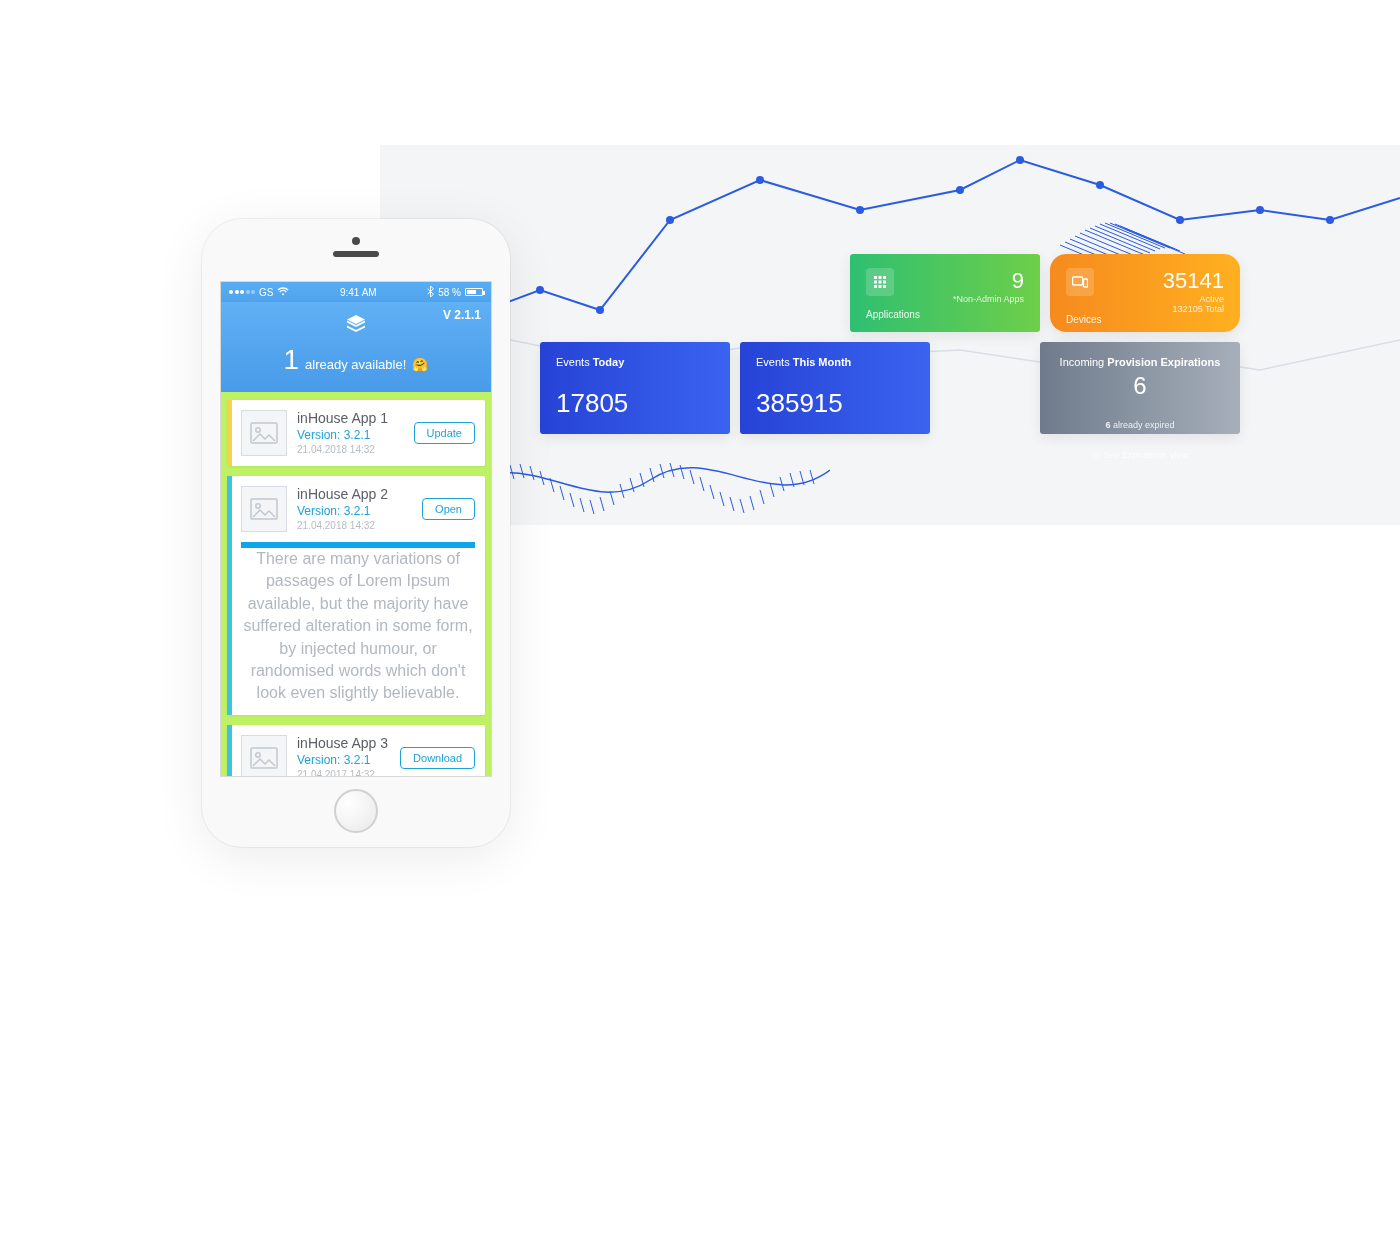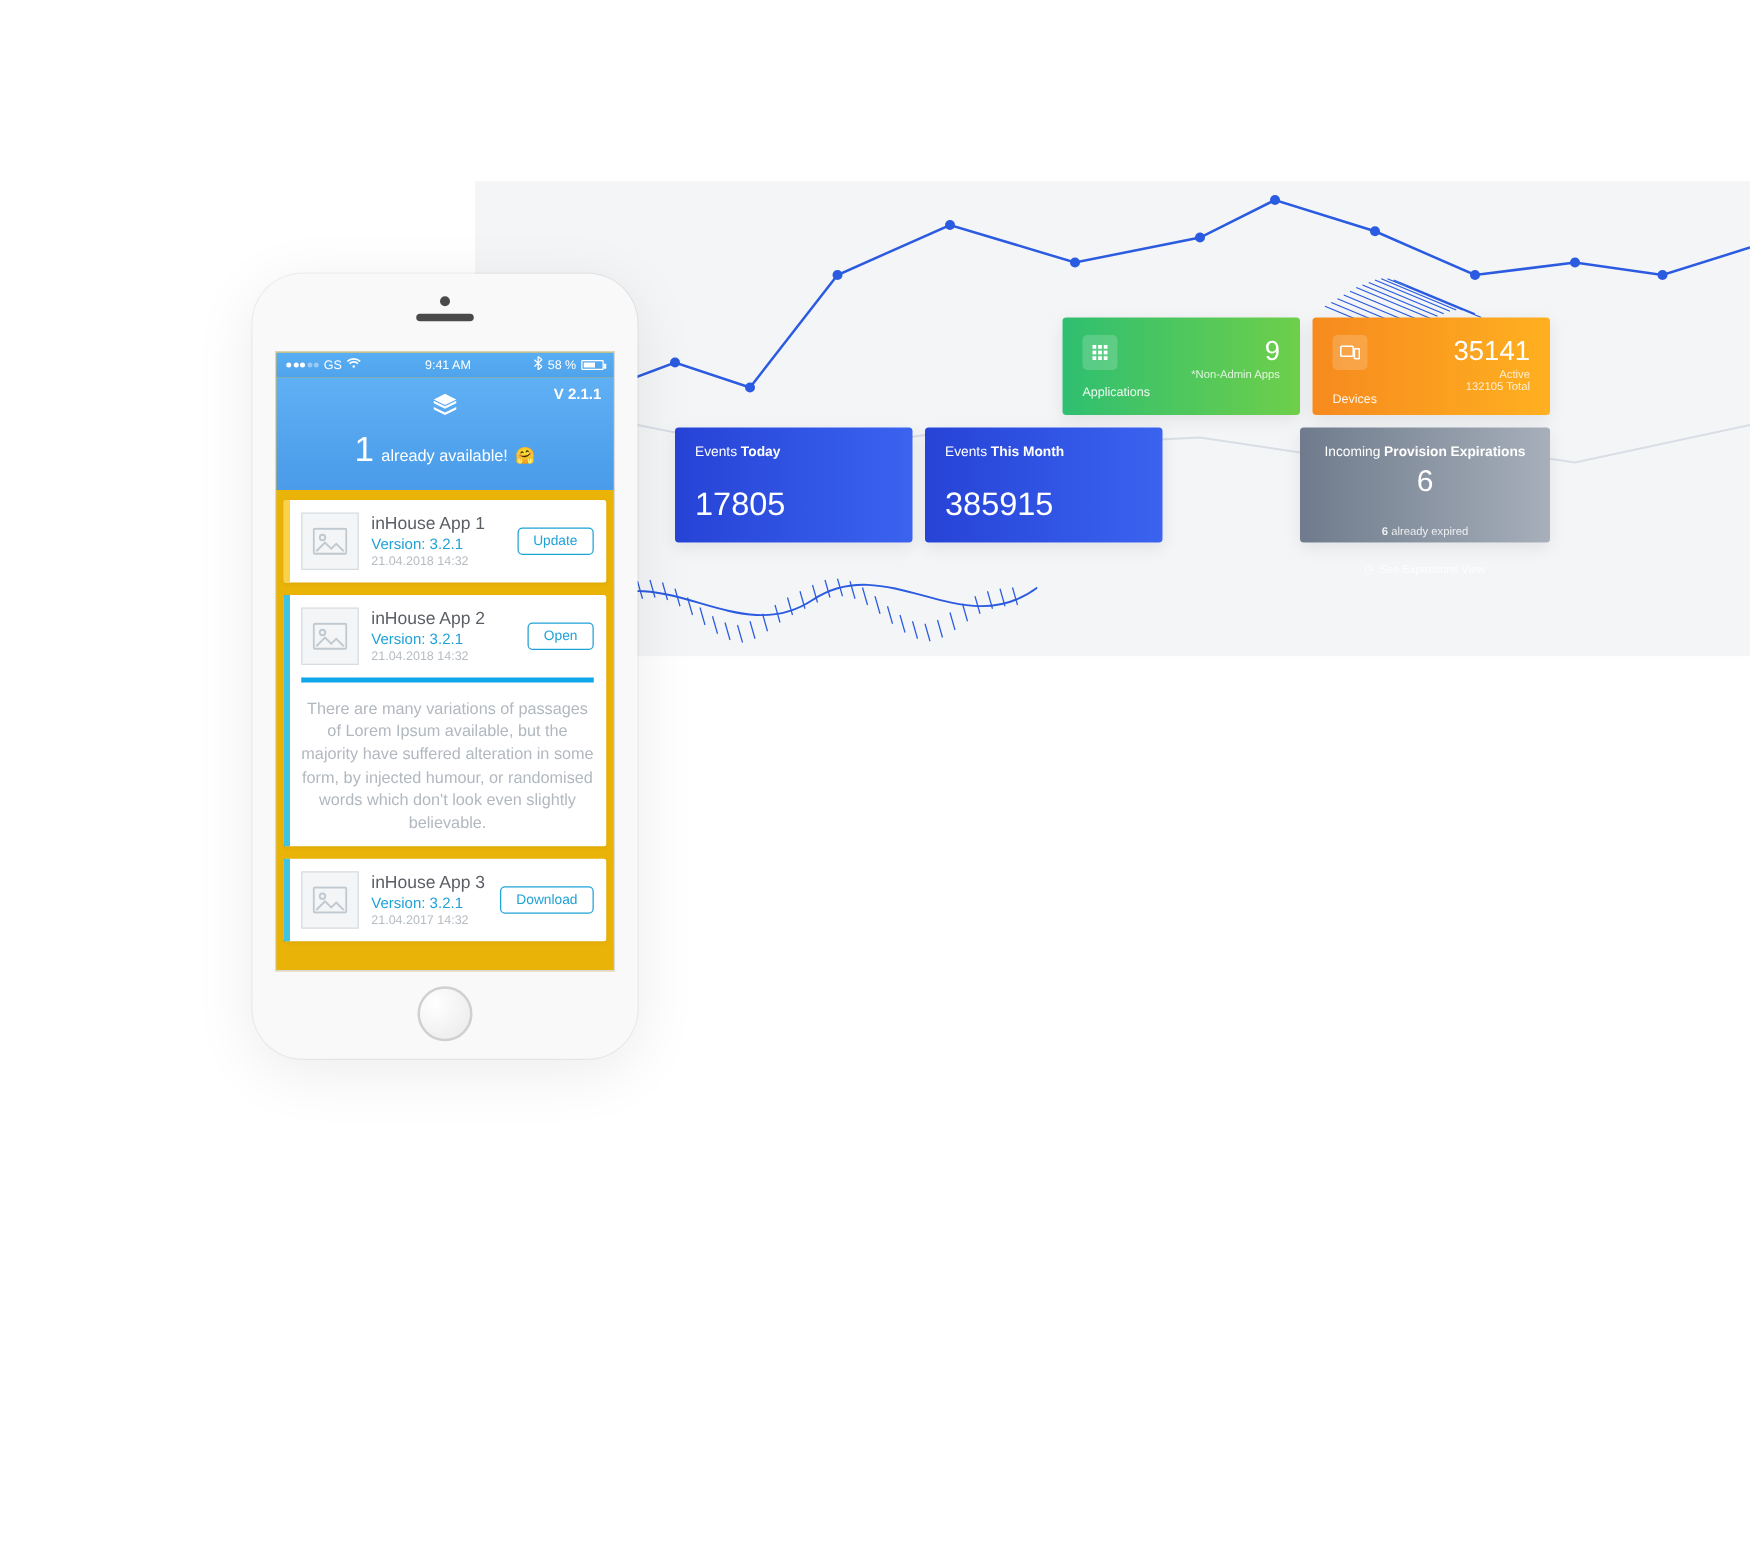--- a/index.html
+++ b/index.html
@@ -55,21 +55,21 @@
   }
   .phone-home {
     position: absolute; bottom: 14px; left: 50%; transform: translateX(-50%);
     width: 44px; height: 44px; border-radius: 50%;
     border: 2px solid #d0d0d0;
     background: radial-gradient(circle at 30% 30%, #ffffff, #e9e9e9);
   }
   .screen {
     width: 100%; height: 100%;
     border: 1px solid #d8d8d8;
-    background: #eab308;
+    background: #bef264;
     display: flex; flex-direction: column;
     overflow: hidden;
   }
 
   
   .status-bar {
     height: 20px;
     background: linear-gradient(180deg,#58aef3,#4fa3ec);
     color: #fff; font-size: 10px;
     display: flex; align-items: center; justify-content: space-between;
@@ -113,35 +113,35 @@
   .meta { flex:1; }
   .meta .name { font-size:14px; color:#5a5f66; margin-bottom:2px;}
   .meta .version { font-size:12px; color:#1fa2d6; margin-bottom:2px;}
   .meta .date { font-size:10px; color:#b6bcc2;}
   .pill {
     border:1px solid #1fa2d6; color:#1fa2d6; background:#fff;
     font-size:11px; padding:4px 12px; border-radius:4px; cursor:pointer;
     align-self:center;
   }
   .card .desc {
-    font-size:13px; color:#b2b8bf; text-align:center; line-height:1.4;
-    margin-top:10px; border-top:4px solid #0ea5e9; padding-top:12px;
+    font-size:16px; color:#b2b8bf; text-align:center; line-height:1.4;
+    margin-top:10px; border-top:6px solid #0ea5e9; padding-top:0;
   }
 
   
   .dash {
     position:absolute; top:254px; left:540px; width:700px;
   }
   .tile {
     color:#fff; border-radius:3px; padding:14px 16px 12px;
     box-shadow:0 4px 14px rgba(0,0,0,0.08);
     position:relative; display:flex; flex-direction:column;
   }
   .tile.green { background: linear-gradient(90deg,#2fbf71,#6ecf4a); flex:1; height:78px;}
-  .tile.orange{ background: linear-gradient(90deg,#f68a1e,#ffb020); flex:1; height:78px;}
+  .tile.orange{ background: linear-gradient(90deg,#f68a1e,#ffb020); flex:1; height:78px;border-radius:16px;}
   .tile.blue  { background: linear-gradient(90deg,#2643d6,#3a63f0); height:92px;}
   .tile.gray  { background: linear-gradient(90deg,#6f7b8c,#a6afba); height:92px;}
   .tile .icon-badge{
     width:28px;height:28px;border-radius:4px;background:rgba(255,255,255,0.18);
     display:flex;align-items:center;justify-content:center;font-size:14px;
   }
   .tile .top { display:flex;justify-content:space-between;align-items:flex-start;}
   .tile .big { font-size:22px; font-weight:500; text-align:right;}
   .tile .lbl { font-size:10px; opacity:.9;}
   .tile .sub { font-size:9px; opacity:.8; text-align:right;}

